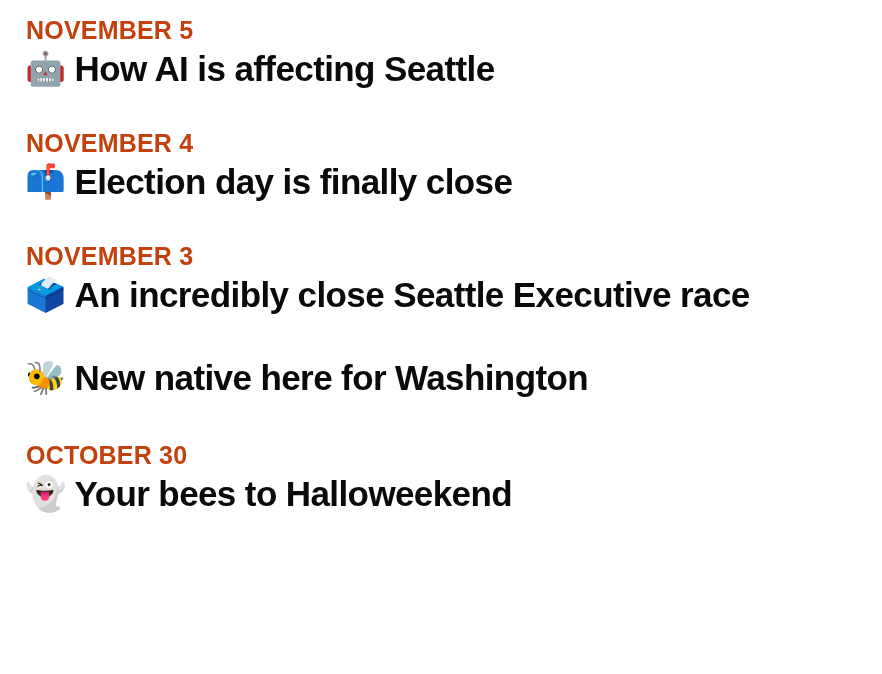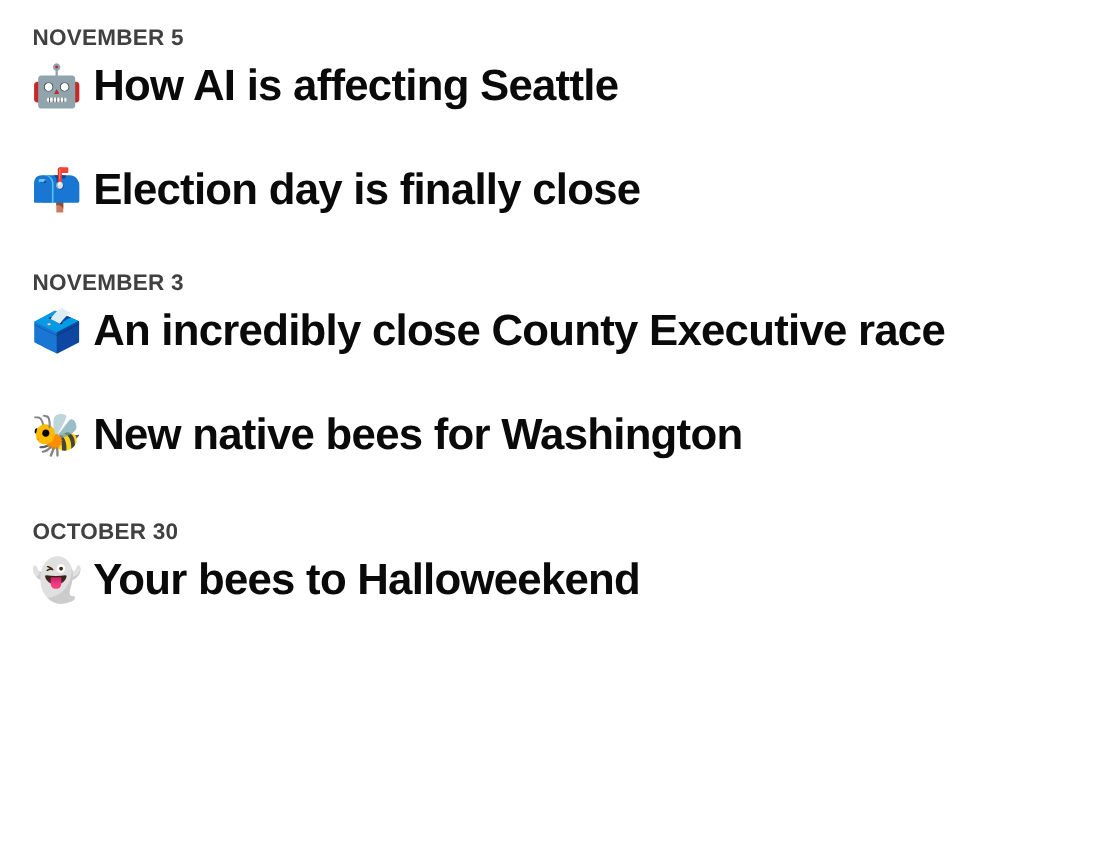--- a/index.html
+++ b/index.html
@@ -24,24 +24,24 @@
   .entry {
     margin-bottom: 41px;
   }
   .entry:last-child {
     margin-bottom: 0;
     margin-top: 44px;
   }
 
   .entry-date {
     display: block;
-    color: #404040;
+    color: #c2410c;
     font-family: "Liberation Sans", sans-serif;
     font-weight: bold;
-    font-size: 18px;
+    font-size: 25px;
     letter-spacing: 0.2px;
     line-height: 24px;
     text-transform: uppercase;
     margin: 0 0 6px 1px;
   }
 
   .entry-title {
     display: flex;
     align-items: center;
     color: #0a0a0a;
@@ -74,38 +74,39 @@
 
   <div class="entry">
     <span class="entry-date">NOVEMBER 5</span>
     <div class="entry-title">
       <span class="entry-emoji">🤖</span>
       <span class="entry-title-text">How AI is affecting Seattle</span>
     </div>
   </div>
 
   <div class="entry">
+    <span class="entry-date">NOVEMBER 4</span>
     <div class="entry-title">
       <span class="entry-emoji">📫</span>
       <span class="entry-title-text">Election day is finally close</span>
     </div>
   </div>
 
   <div class="entry">
     <span class="entry-date">NOVEMBER 3</span>
     <div class="entry-title">
       <span class="entry-emoji">🗳️</span>
-      <span class="entry-title-text">An incredibly close County Executive race</span>
+      <span class="entry-title-text">An incredibly close Seattle Executive race</span>
     </div>
   </div>
 
   <div class="entry">
     <div class="entry-title">
       <span class="entry-emoji">🐝</span>
-      <span class="entry-title-text">New native bees for Washington</span>
+      <span class="entry-title-text">New native here for Washington</span>
     </div>
   </div>
 
   <div class="entry">
     <span class="entry-date">OCTOBER 30</span>
     <div class="entry-title">
       <span class="entry-emoji">👻</span>
       <span class="entry-title-text">Your bees to Halloweekend</span>
     </div>
   </div>

